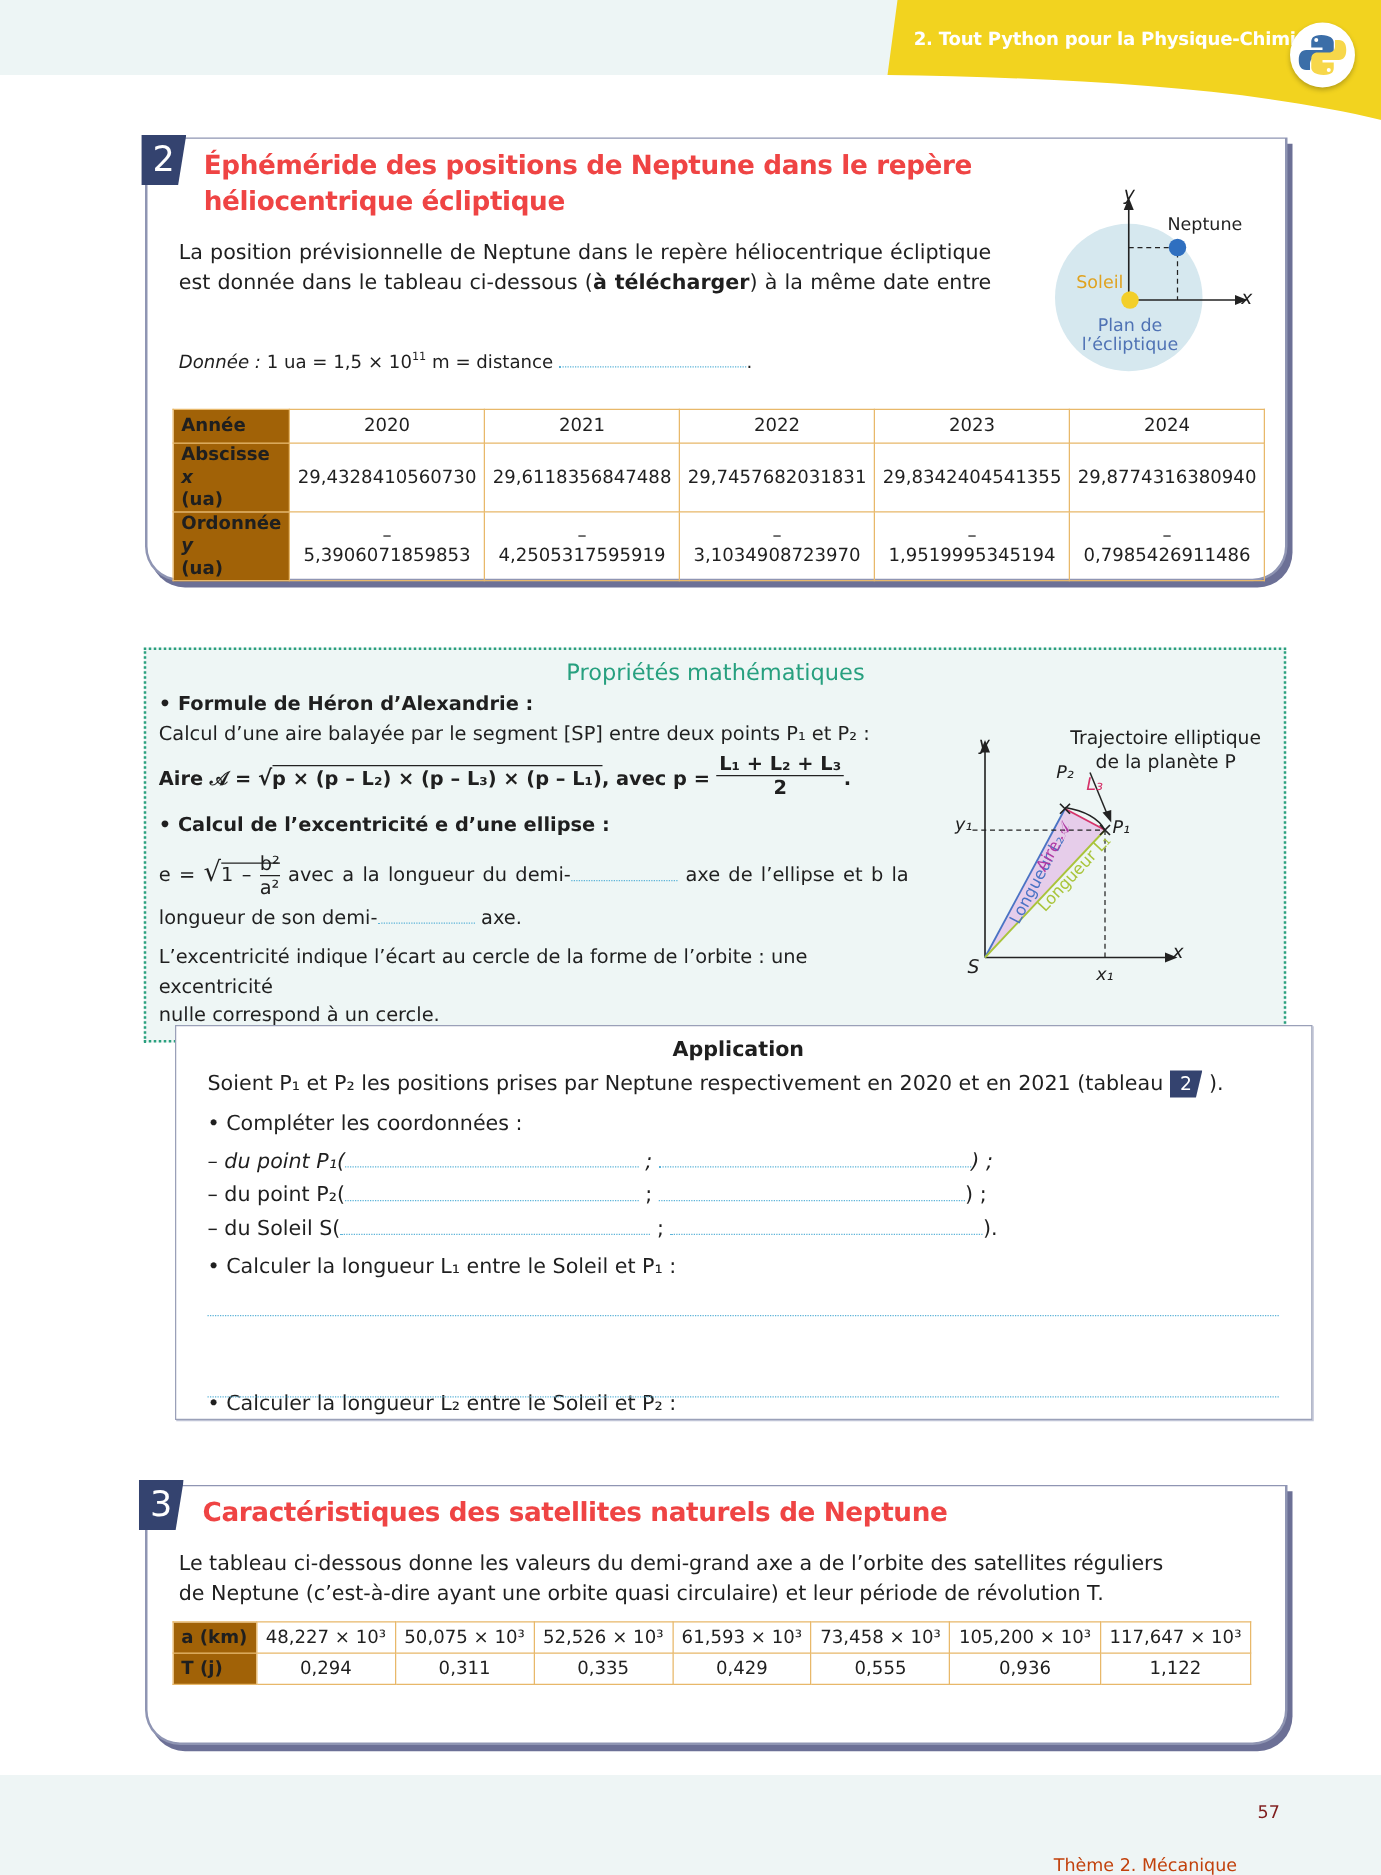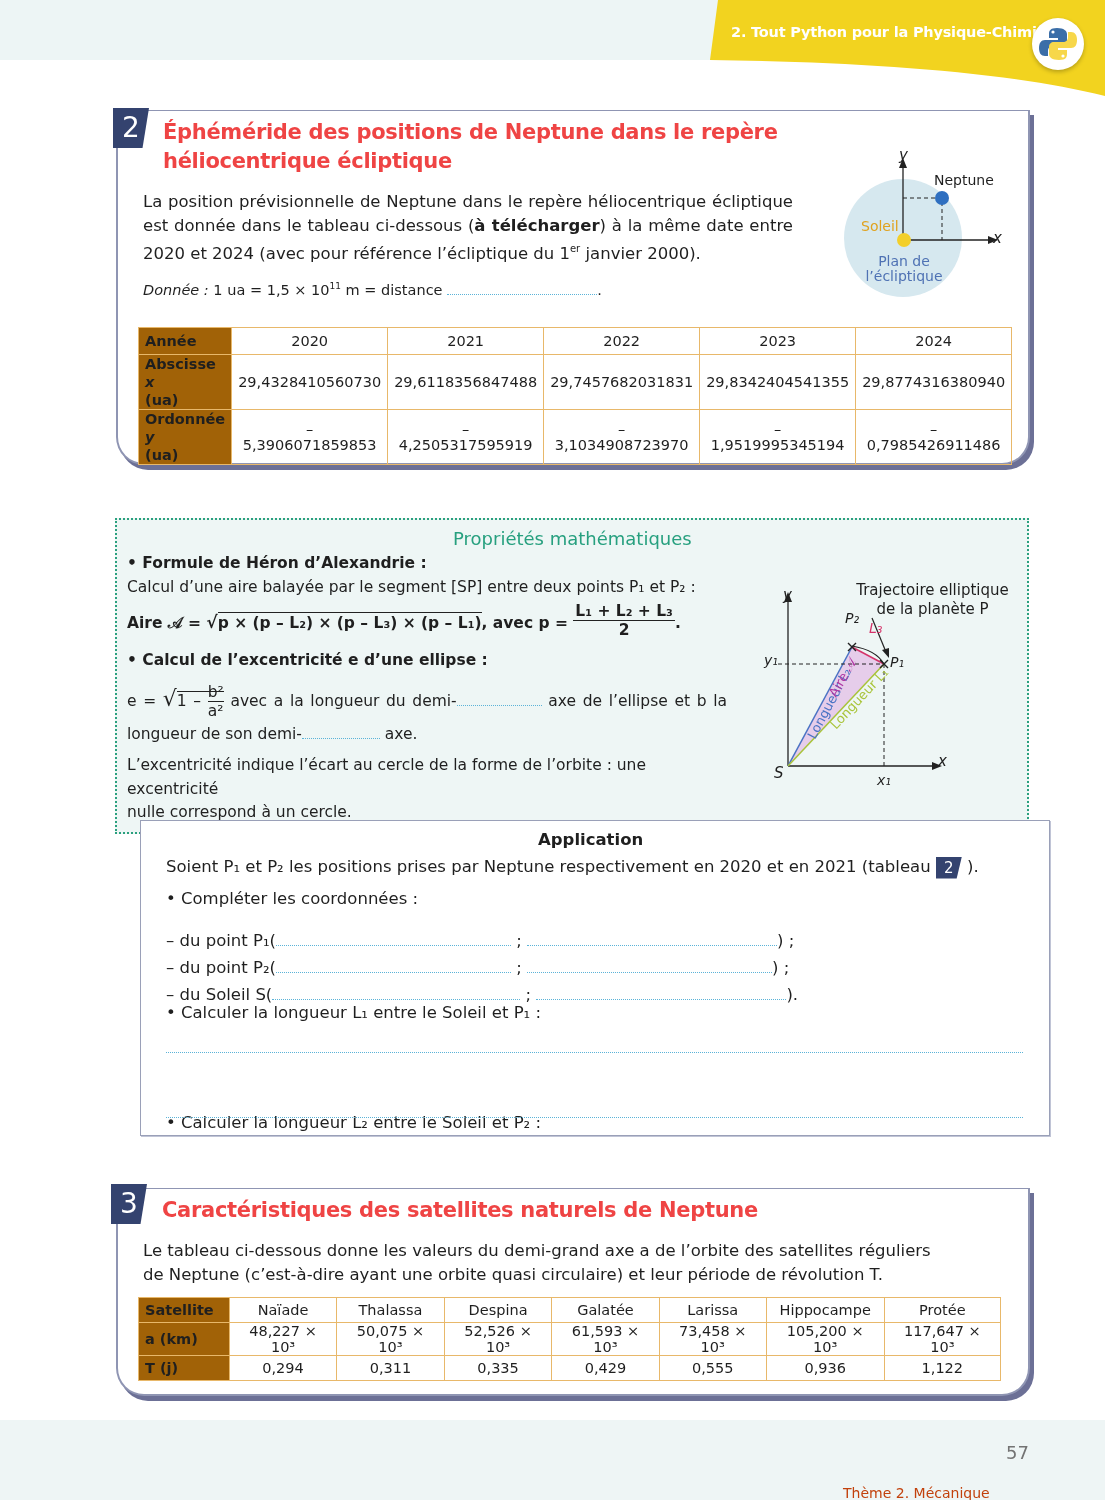--- a/index.html
+++ b/index.html
@@ -50,21 +50,20 @@
 
 <div class="abs card" style="left:116px; top:110px; width:910px; height:352px;"></div>
 <div class="abs num-badge" style="left:113px; top:108px;">2</div>
 <div class="abs sec-title" style="left:163px; top:118px;">
   <div>Éphéméride des positions de Neptune dans le repère</div>
   <div>héliocentrique écliptique</div>
 </div>
 <div class="abs body-text" style="left:143px; top:190px; width:650px; text-align:justify;">
   <div style="text-align-last:justify;">La position prévisionnelle de Neptune dans le repère héliocentrique écliptique</div>
   <div style="text-align-last:justify;"><span>est donnée dans le tableau ci-dessous (</span><b>à télécharger</b><span>) à la même date entre</span></div>
-  <div><span>2020 et 2024 (avec pour référence l’écliptique du 1</span><sup style="font-size:10px">er</sup><span> janvier 2000).</span></div>
 </div>
 <div class="abs small" style="left:143px; top:281px;">
   <i>Donnée :</i><span> 1 ua = 1,5 × 10</span><sup style="font-size:9px">11</sup><span> m = distance </span><span class="dots" style="width:150px;"></span><span>.</span>
 </div>
 
 <svg class="abs" style="left:820px; top:140px;" width="210" height="160" viewBox="0 0 210 160">
   <circle cx="83" cy="98" r="59" fill="#d6e8ef"></circle>
   <line x1="83" y1="100" x2="83" y2="24" stroke="#222" stroke-width="1.3"></line>
   <polygon points="83,18 79,28 87,28" fill="#222"></polygon>
   <line x1="83" y1="100" x2="170" y2="100" stroke="#222" stroke-width="1.3"></line>
@@ -166,21 +165,21 @@
 <div class="abs" style="left:845px; top:610px; font-style:italic; font-size:14px;">P₂</div>
 <div class="abs" style="left:869px; top:620px; font-style:italic; font-size:14px; color:#d5336a;">L₃</div>
 
 <div class="abs app"></div>
 <div class="abs bold" style="left:538px; top:830px; font-size:16.5px;">Application</div>
 <div class="abs body-text" style="left:166px; top:855px; font-size:16.5px;">
   <span>Soient P₁ et P₂ les positions prises par Neptune respectivement en 2020 et en 2021 (tableau </span><span class="mini-badge">2</span> <span>).</span>
 </div>
 <div class="abs body-text" style="left:166px; top:887px; font-size:16.5px;">
   <div>• Compléter les coordonnées :</div>
-  <div style="margin-top:16px; line-height:27px;">
+  <div style="margin-top:4px; line-height:27px;font-style:italic;">
     <span>– du point P₁(</span><span class="dots" style="width:235px;"></span> <span>;</span> <span class="dots" style="width:250px;"></span><span>) ;</span>
   </div>
   <div style="line-height:27px;">
     <span>– du point P₂(</span><span class="dots" style="width:235px;"></span> <span>;</span> <span class="dots" style="width:245px;"></span><span>) ;</span>
   </div>
   <div style="line-height:27px;">
     <span>– du Soleil S(</span><span class="dots" style="width:248px;"></span> <span>;</span> <span class="dots" style="width:250px;"></span><span>).</span>
   </div>
 </div>
 <div class="abs body-text" style="left:166px; top:1001px; font-size:16.5px;">• Calculer la longueur L₁ entre le Soleil et P₁ :</div>
@@ -190,30 +189,20 @@
 
 <div class="abs card" style="left:116px; top:1188px; width:910px; height:205px;"></div>
 <div class="abs num-badge" style="left:111px; top:1184px;">3</div>
 <div class="abs sec-title" style="left:162px; top:1196px;">Caractéristiques des satellites naturels de Neptune</div>
 <div class="abs body-text" style="left:143px; top:1239px; font-size:16.5px;">
   <div>Le tableau ci-dessous donne les valeurs du demi-grand axe a de l’orbite des satellites réguliers</div>
   <div>de Neptune (c’est-à-dire ayant une orbite quasi circulaire) et leur période de révolution T.</div>
 </div>
 <table class="sat" style="left:138px; top:1297px; width:863px;">
   <tbody>
-      <tr style="height:25px;">
-    <td class="head" style="width:78px;">Satellite</td>
-    <td>Naïade</td>
-    <td>Thalassa</td>
-    <td>Despina</td>
-    <td>Galatée</td>
-    <td>Larissa</td>
-    <td>Hippocampe</td>
-    <td>Protée</td>
-  </tr>
   <tr style="height:25px;">
     <td class="head">a (km)</td>
     <td>48,227 × 10³</td>
     <td>50,075 × 10³</td>
     <td>52,526 × 10³</td>
     <td>61,593 × 10³</td>
     <td>73,458 × 10³</td>
     <td>105,200 × 10³</td>
     <td>117,647 × 10³</td>
   </tr>
@@ -225,13 +214,13 @@
     <td>0,429</td>
     <td>0,555</td>
     <td>0,936</td>
     <td>1,122</td>
   </tr>
 </tbody>
   </table>
 
 <div class="abs footer-band"></div>
 <div class="abs" style="left:843px; top:1446px; font-size:14px; color:#c2410c;margin-top:39px;">Thème 2. Mécanique</div>
-<div class="abs" style="left:1006px; top:1442px; font-size:18px; color:#737373;">57</div>
+<div class="abs" style="left:1006px; top:1442px; font-size:14px; color:#7f1d1d;">57</div>
 
 </body></html>

